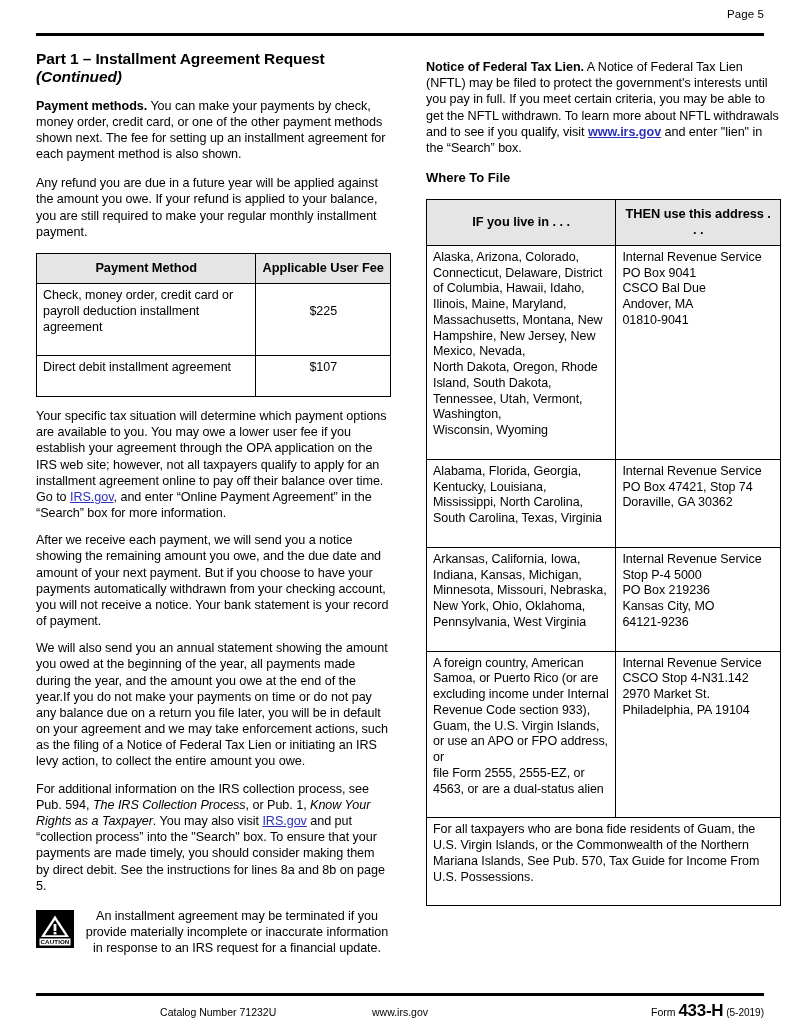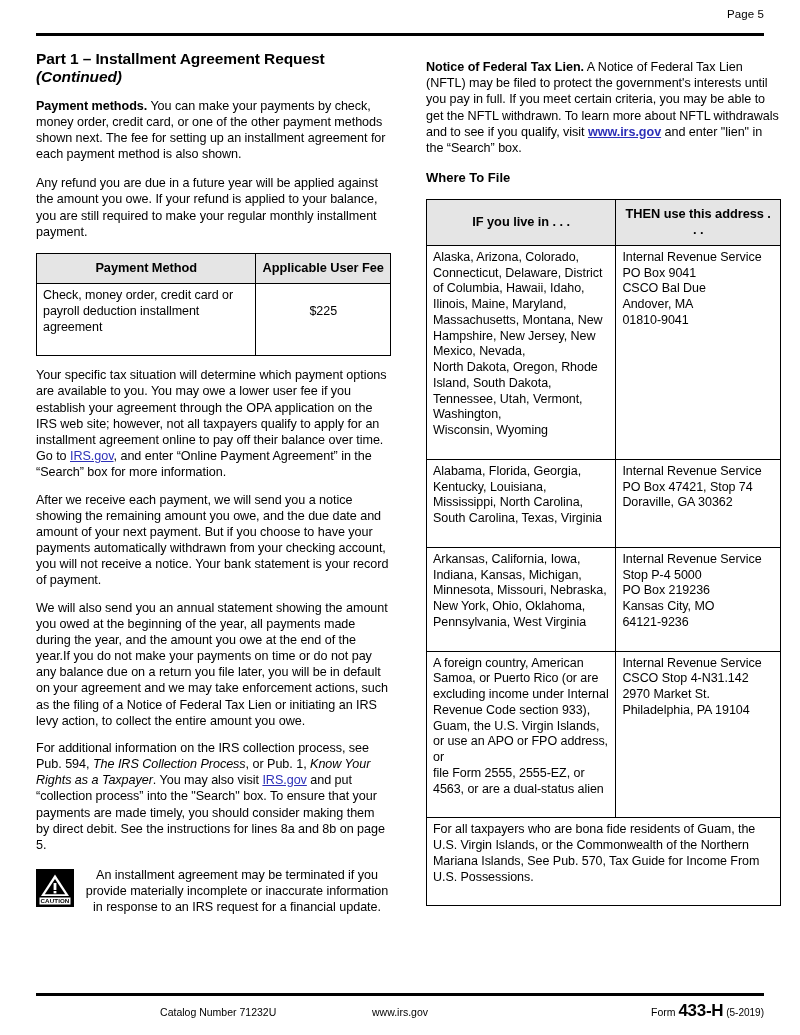--- a/index.html
+++ b/index.html
@@ -218,20 +218,24 @@
         <thead>
           <tr>
             <th>Payment Method</th>
             <th>Applicable User Fee</th>
           </tr>
         </thead>
         <tbody>
           <tr>
             <td>Check, money order, credit card or payroll deduction installment agreement</td>
             <td class="fee-cell">$225</td>
+          </tr>
+          <tr>
+            <td>Direct debit installment agreement</td>
+            <td class="fee-cell">$107</td>
           </tr>
         </tbody>
       </table>
 
       <p class="body-text"><span>Your specific tax situation will determine which payment options are available to you. You may owe a lower user fee if you establish your agreement through the OPA application on the IRS web site; however, not all taxpayers qualify to apply for an installment agreement online to pay off their balance over time. Go to </span><a class="lnk" href="#">IRS.gov</a><span>, and enter “Online Payment Agreement” in the “Search” box for more information.</span></p>
 
       <p class="body-text">After we receive each payment, we will send you a notice showing the remaining amount you owe, and the due date and amount of your next payment. But if you choose to have your payments automatically withdrawn from your checking account, you will not receive a notice. Your bank statement is your record of payment.</p>
 
       <p class="body-text">We will also send you an annual statement showing the amount you owed at the beginning of the year, all payments made during the year, and the amount you owe at the end of the year.If you do not make your payments on time or do not pay any balance due on a return you file later, you will be in default on your agreement and we may take enforcement actions, such as the filing of a Notice of Federal Tax Lien or initiating an IRS levy action, to collect the entire amount you owe.</p>
 

